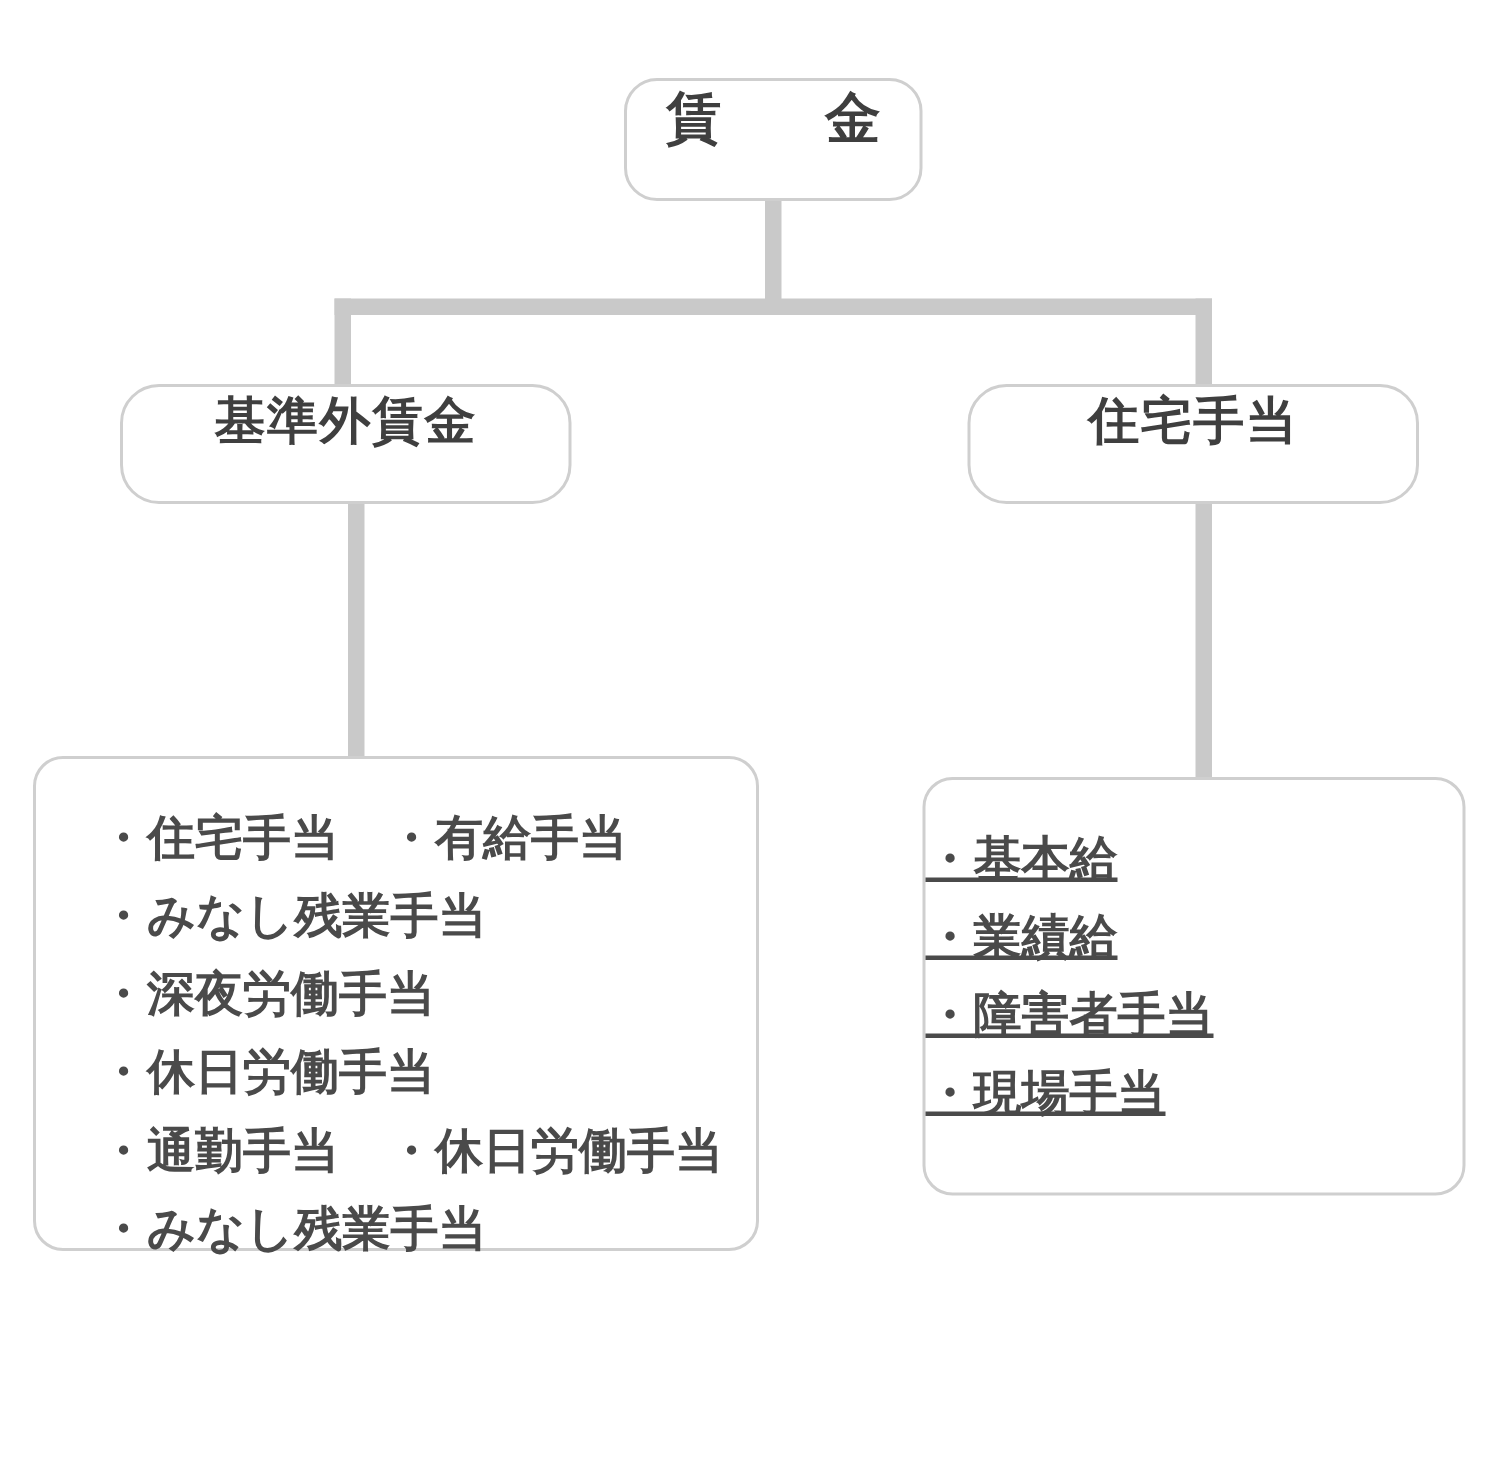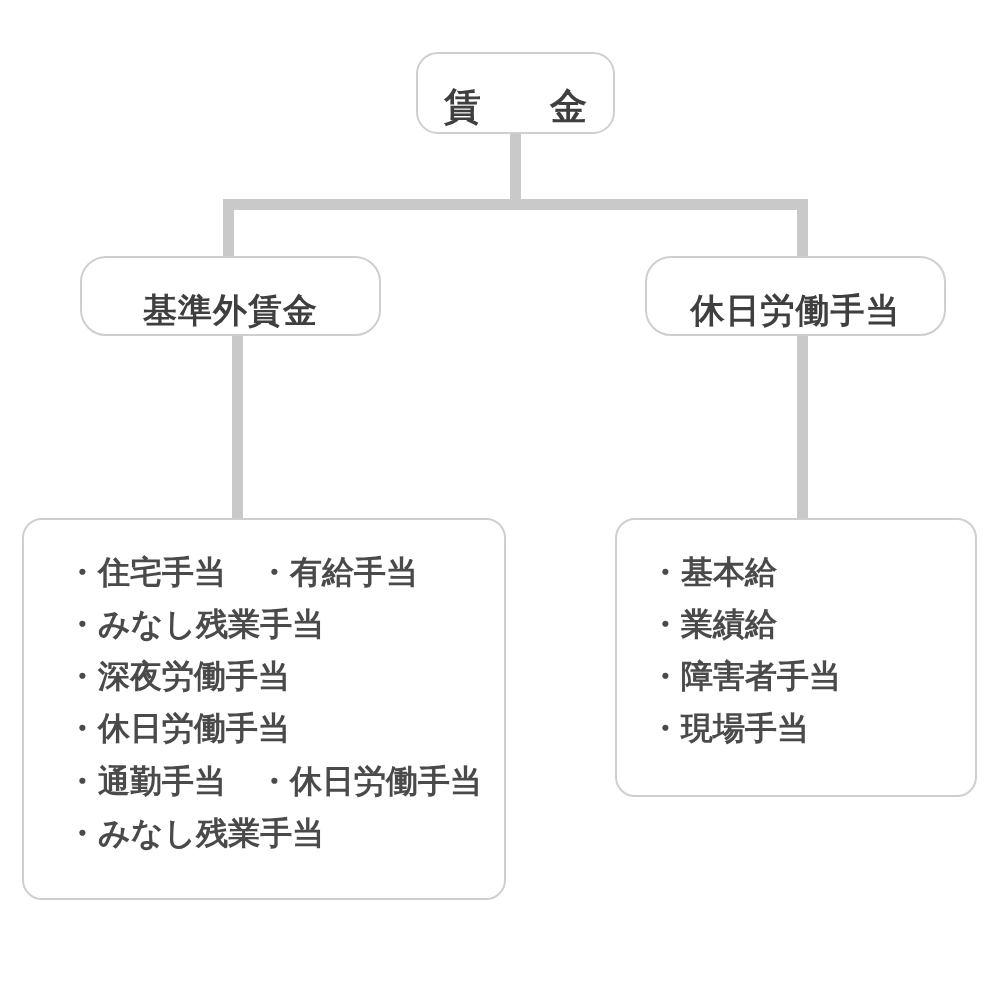--- a/index.html
+++ b/index.html
@@ -24,21 +24,21 @@
     background: #c9c9c9;
   }
 
   
   .node {
     position: absolute;
     box-sizing: border-box;
     background: #ffffff;
     border: 2px solid #cfcfcf;
     display: flex;
-    align-items: flex-end;
+    align-items: flex-start;
     justify-content: center;
   }
   .node-title {
     color: #3f3f3f;
     font-weight: bold;
     text-align: center;
     white-space: nowrap;
   }
 
   
@@ -76,23 +76,23 @@
   }
 
   
   .node-leaf {
     border-radius: 20px;
     display: block;
     padding: 26px 0 20px 0;
   }
   #node-list-left {
     left: 22px;
-    top: 518px;
+    top: 504px;
     width: 484px;
-    height: 382px;
+    height: 330px;
   }
   #node-list-right {
     left: 615px;
     top: 518px;
     width: 362px;
     height: 279px;
   }
   .leaf-list {
     list-style: none;
     margin: 0;
@@ -102,21 +102,21 @@
     color: #4a4a4a;
     font-size: 32px;
     font-weight: bold;
     line-height: 1.63;
     white-space: pre;
   }
   #node-list-left .leaf-item {
     padding-left: 42px;
   }
   #node-list-right .leaf-item {
-    padding-left: 32px;
+    text-decoration: underline;
   }
 </style>
 </head>
 <body>
 
 <div id="diagram-root">
 
   <div class="connector" style="left:510px; top:133px; width:11px; height:67px;"></div>
   <div class="connector" style="left:223px; top:199px; width:585px; height:11px;"></div>
   <div class="connector" style="left:223px; top:199px; width:11px; height:60px;"></div>
@@ -126,21 +126,21 @@
 
   <div class="node" id="node-root">
     <span class="node-title">賃　金</span>
   </div>
 
   <div class="node node-level2" id="node-hijunngai">
     <span class="node-title">基準外賃金</span>
   </div>
 
   <div class="node node-level2" id="node-hijunnai">
-    <span class="node-title">休日労働手当</span>
+    <span class="node-title">住宅手当</span>
   </div>
 
   <div class="node node-leaf" id="node-list-left">
     <ul class="leaf-list">
       <li class="leaf-item">・住宅手当　・有給手当</li>
       <li class="leaf-item">・みなし残業手当</li>
       <li class="leaf-item">・深夜労働手当</li>
       <li class="leaf-item">・休日労働手当</li>
       <li class="leaf-item">・通勤手当　・休日労働手当</li>
       <li class="leaf-item">・みなし残業手当</li>

